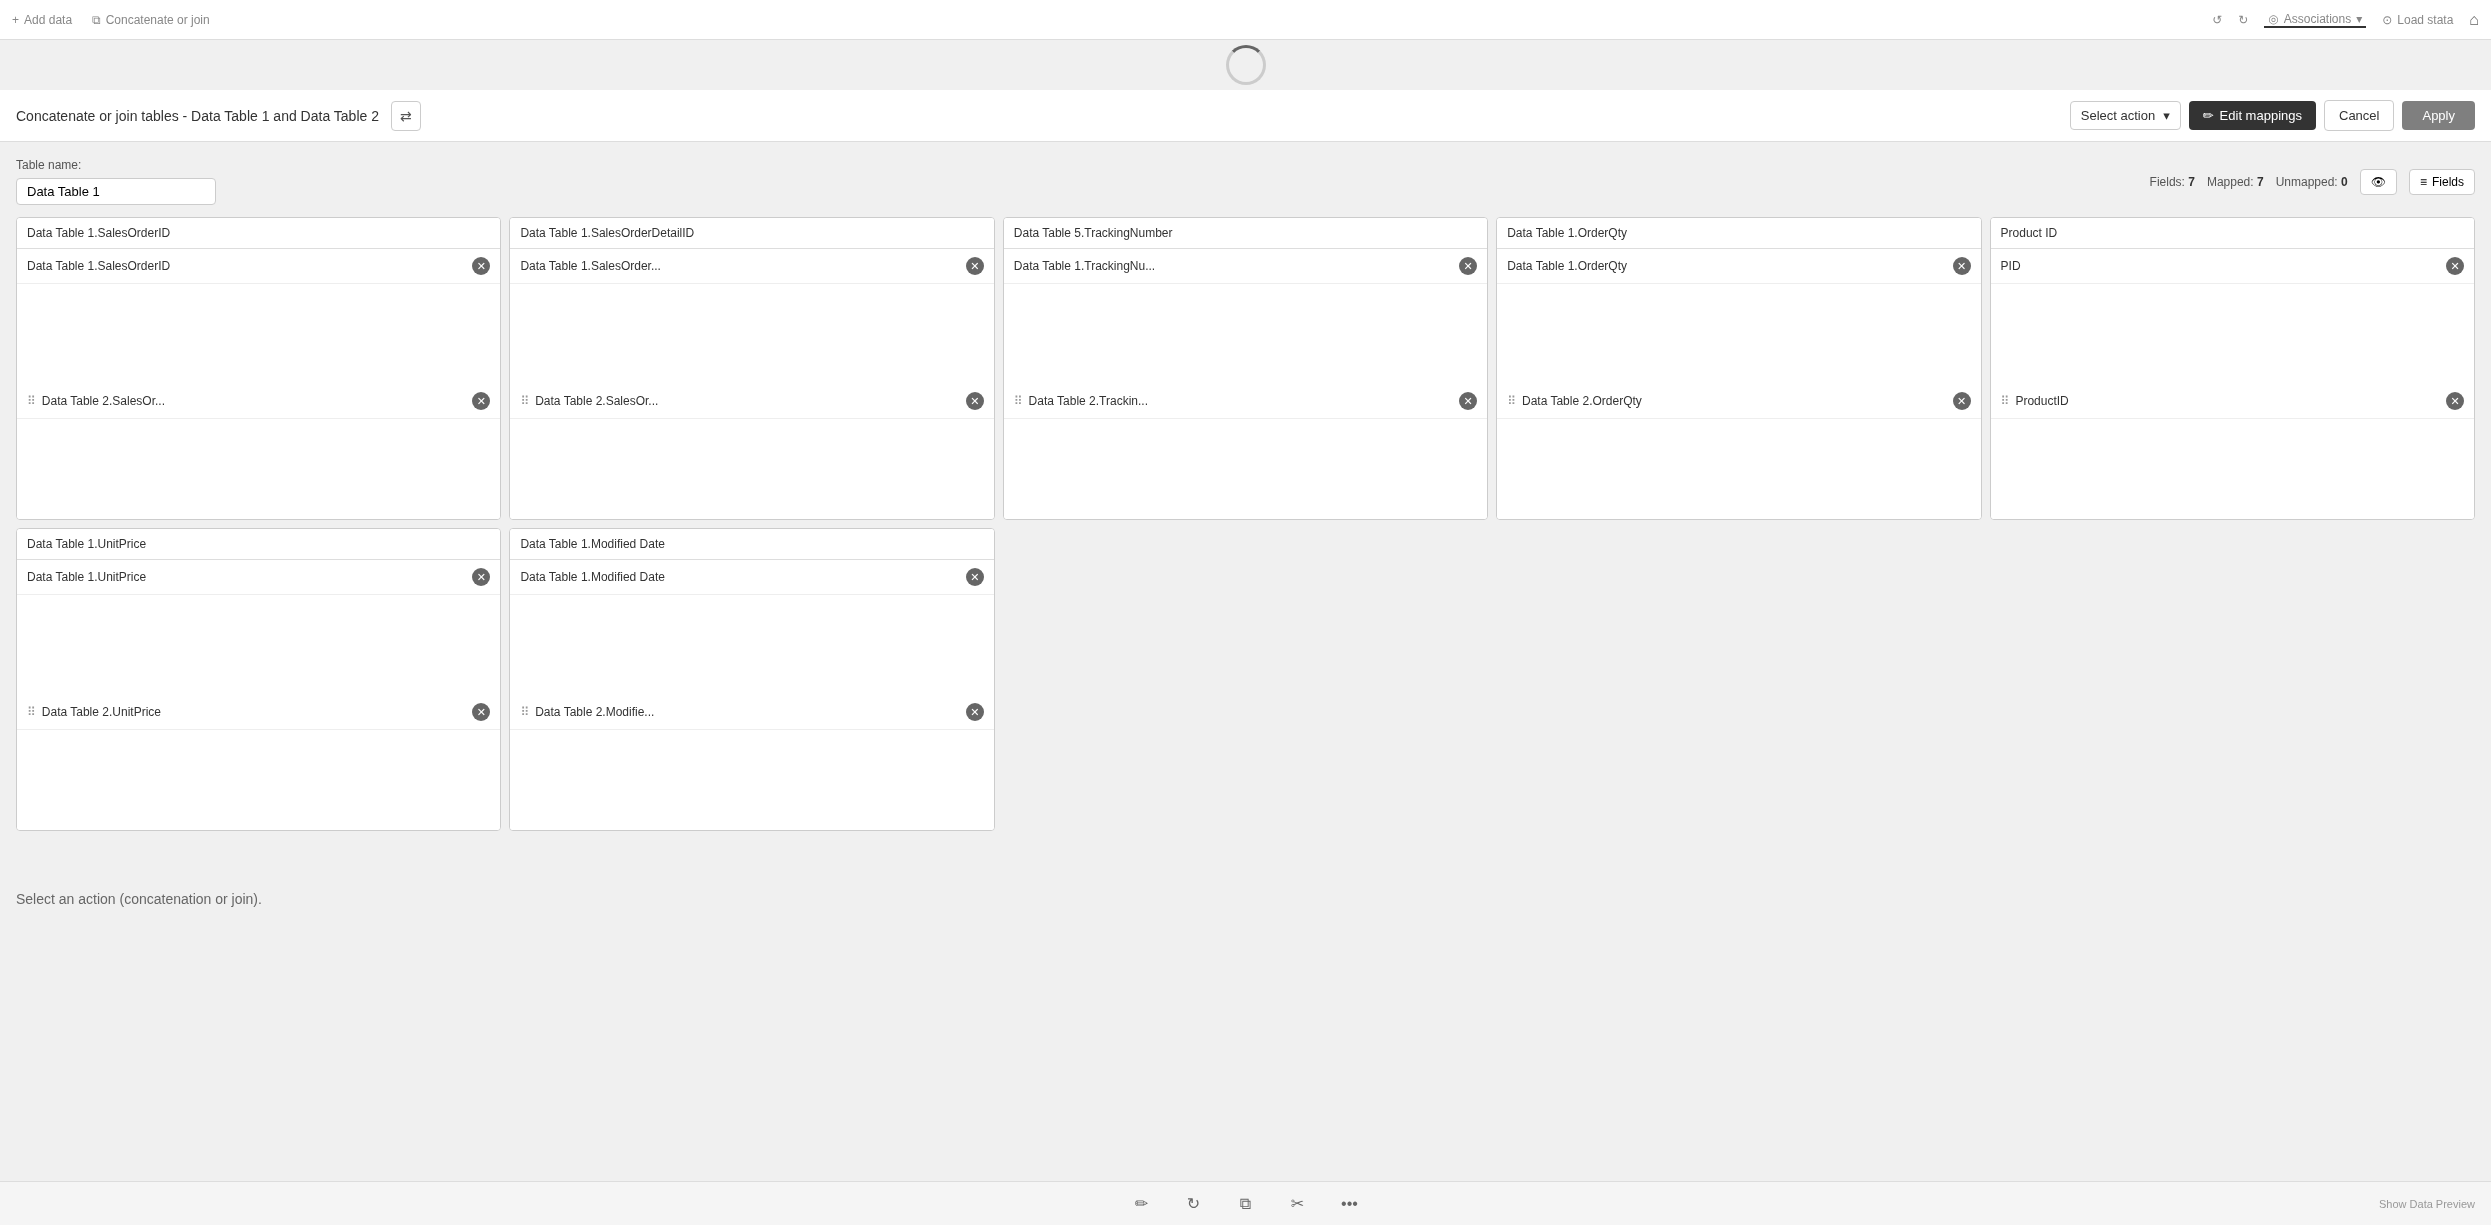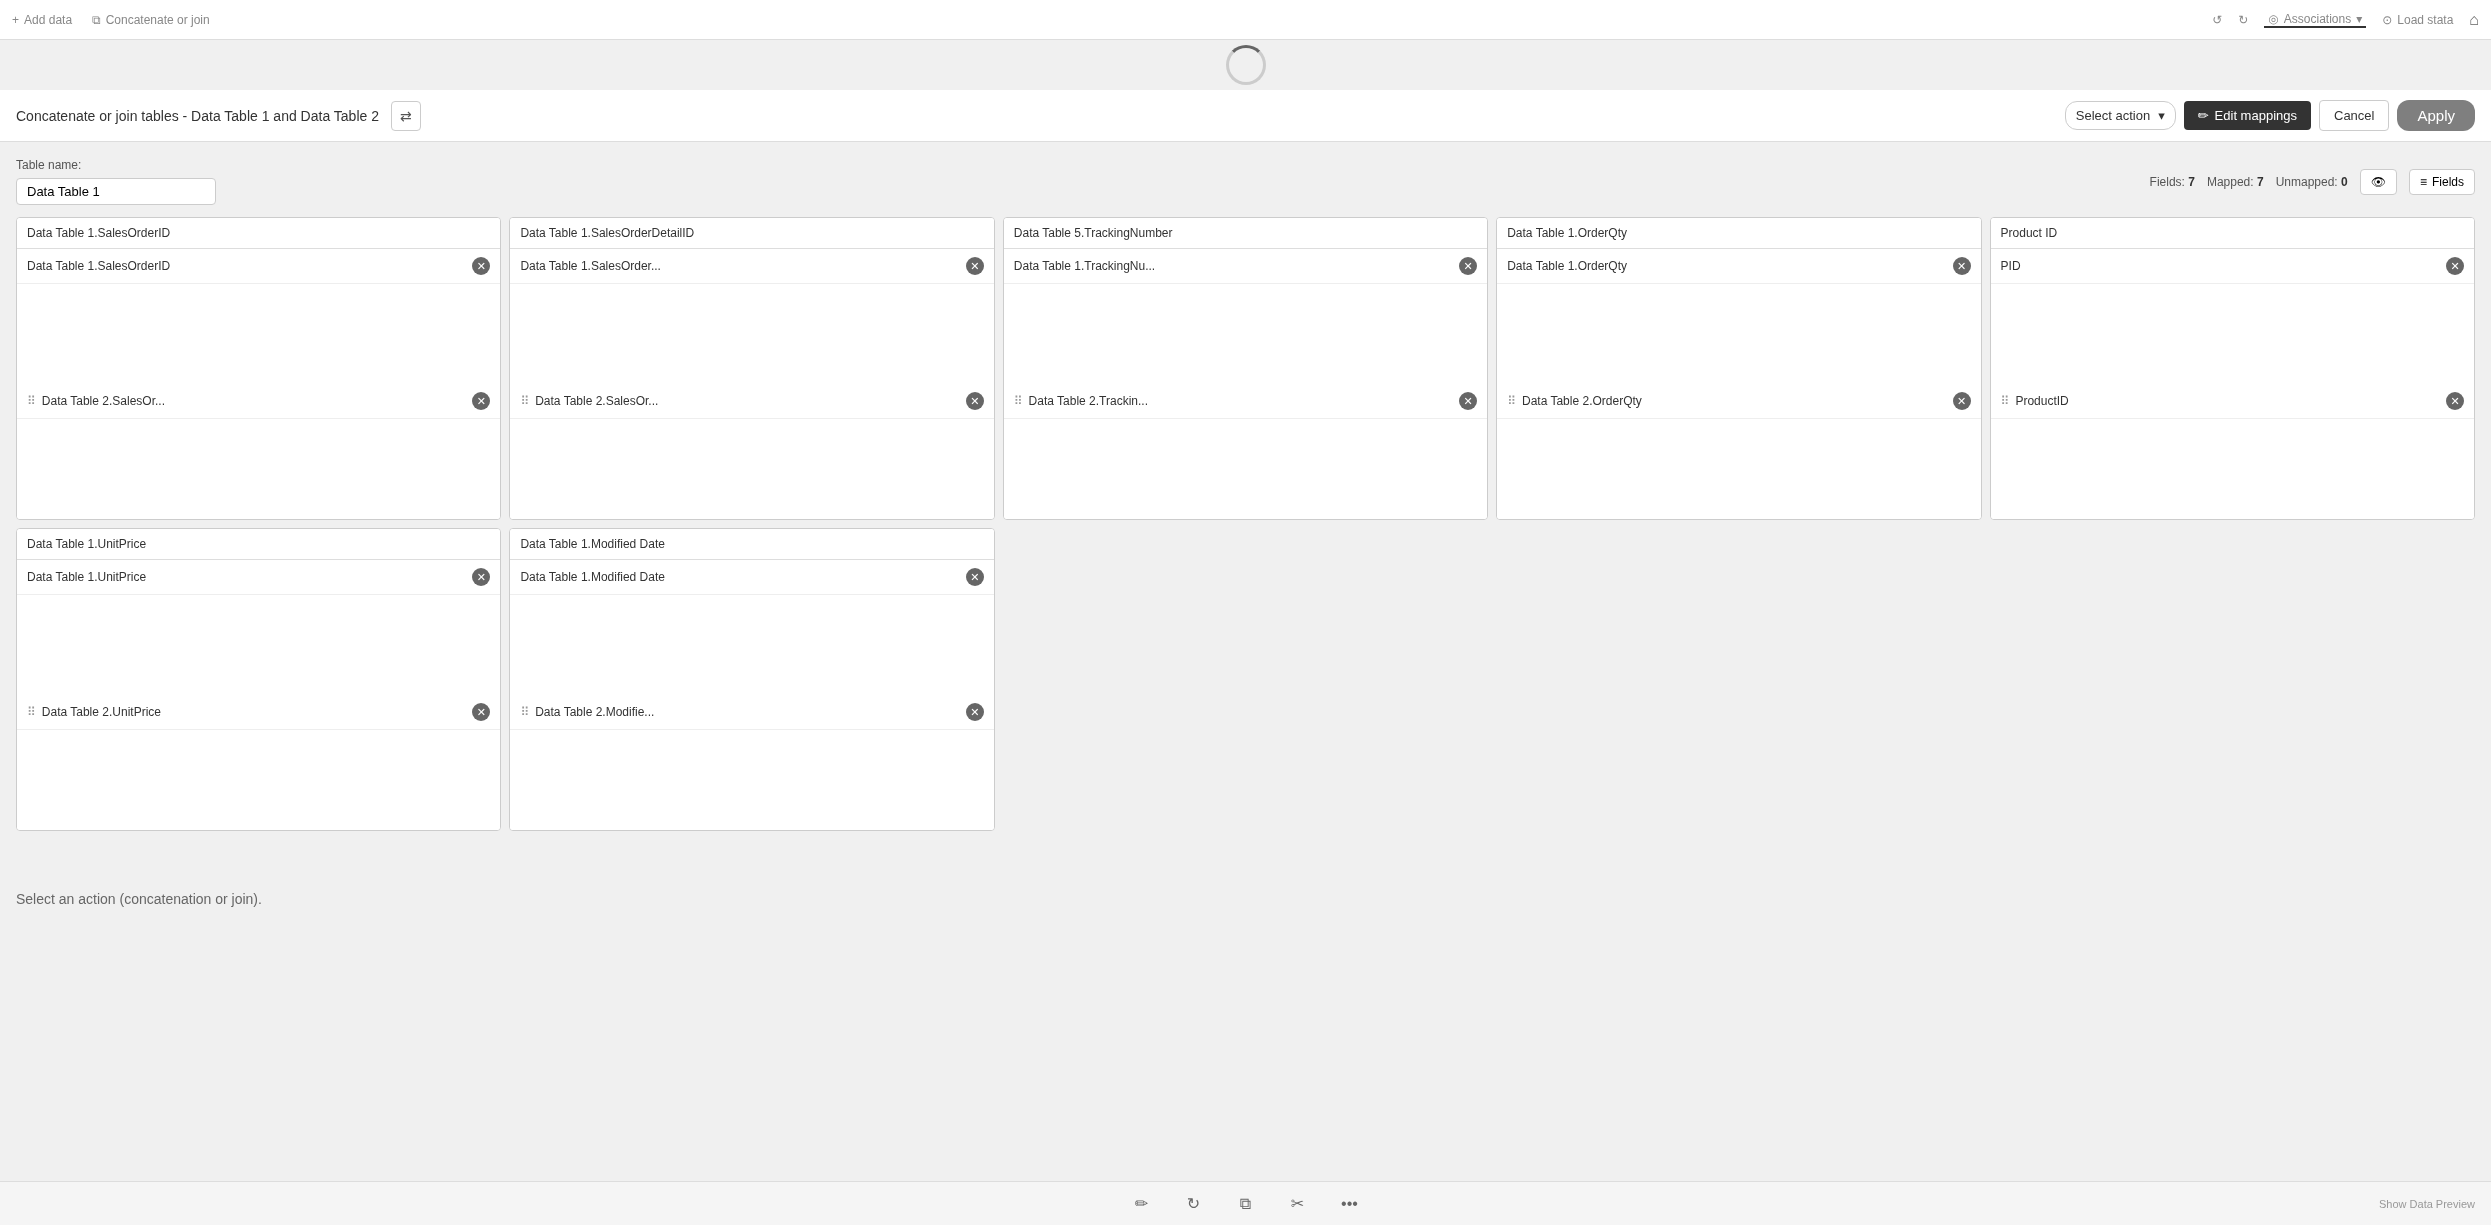--- a/index.html
+++ b/index.html
@@ -61,21 +61,21 @@
       display: flex; align-items: center; justify-content: center;
       cursor: pointer; font-size: 14px; color: #555;
     }
     .header-right {
       margin-left: auto;
       display: flex; align-items: center; gap: 8px;
     }
     .select-action-dropdown {
       display: flex; align-items: center;
       border: 1px solid #ccc;
-      border-radius: 12px;
+      border-radius: 4px;
       background: #fff;
       padding: 6px 10px;
       font-size: 13px;
       cursor: pointer;
       color: #333;
       gap: 8px;
     }
     .edit-mappings-btn {
       background: #333;
       color: #fff;
@@ -92,23 +92,23 @@
       border-radius: 4px;
       padding: 7px 14px;
       font-size: 13px;
       cursor: pointer;
       color: #333;
     }
     .apply-btn {
       background: #4a4a4a;
       color: #fff;
       border: none;
-      border-radius: 12px;
+      border-radius: 4px;
       padding: 7px 20px;
-      font-size: 15px;
+      font-size: 13px;
       cursor: pointer;
       opacity: 0.7;
     }
 
     
     .content-area {
       background: #f0f0f0;
       padding: 16px;
       flex: 1;
     }

